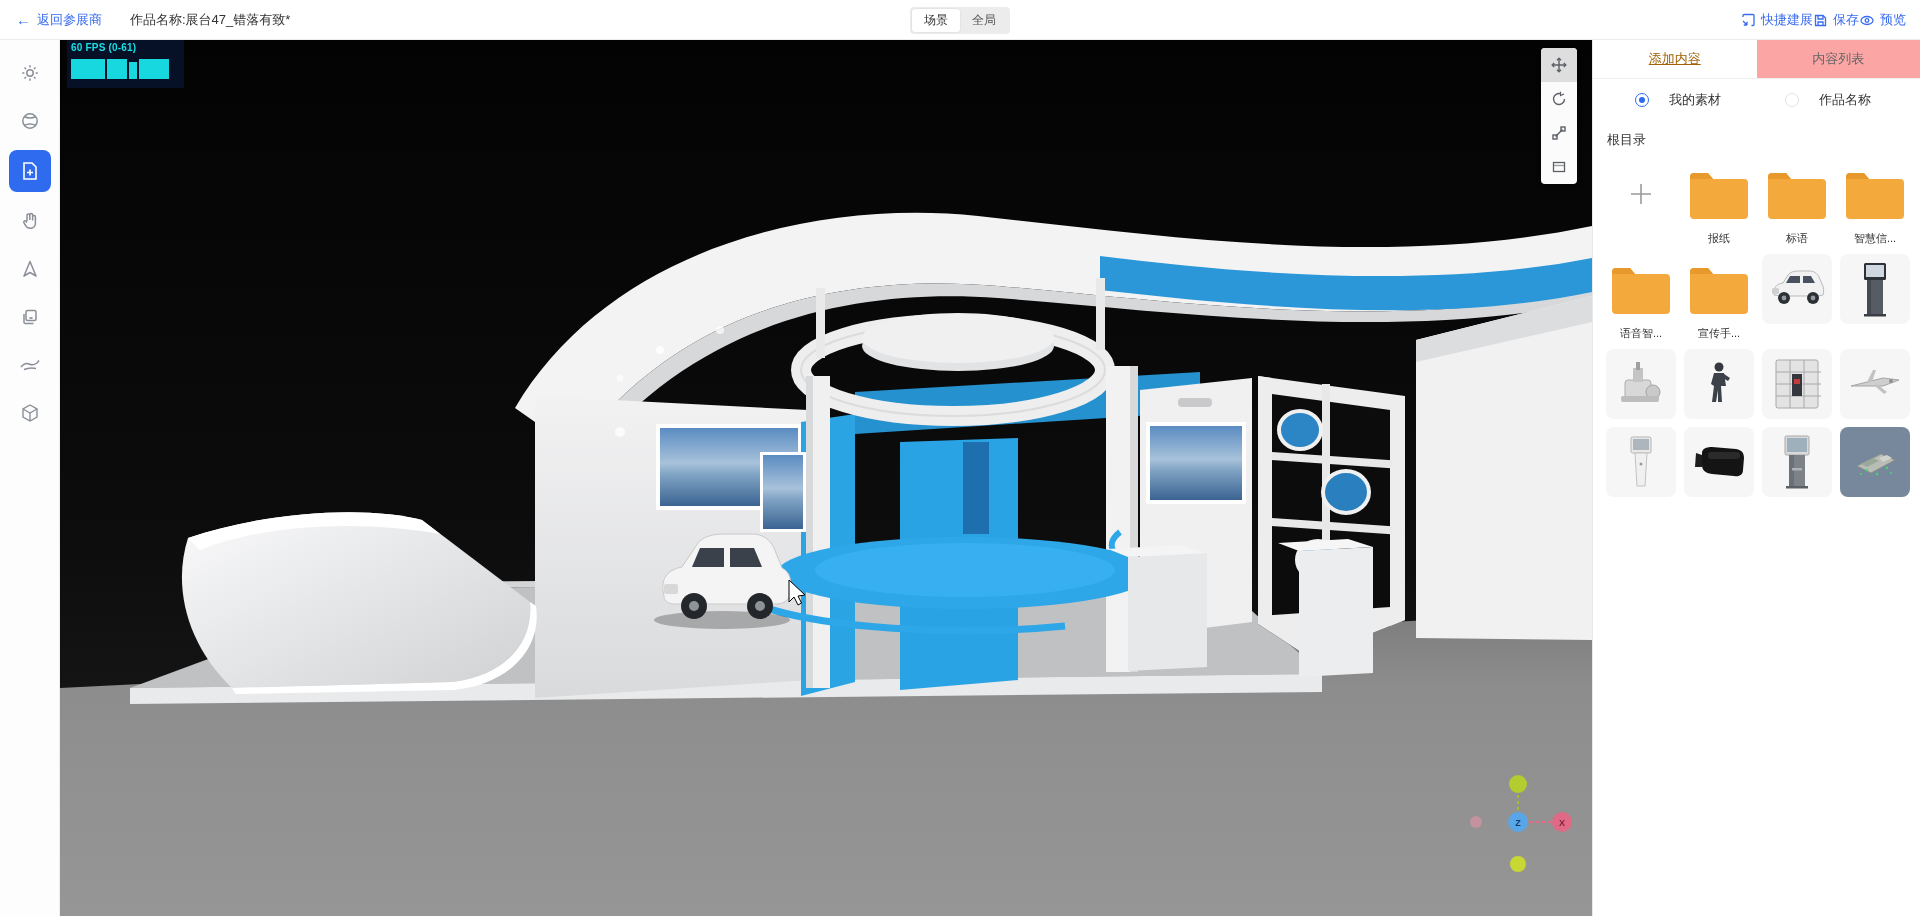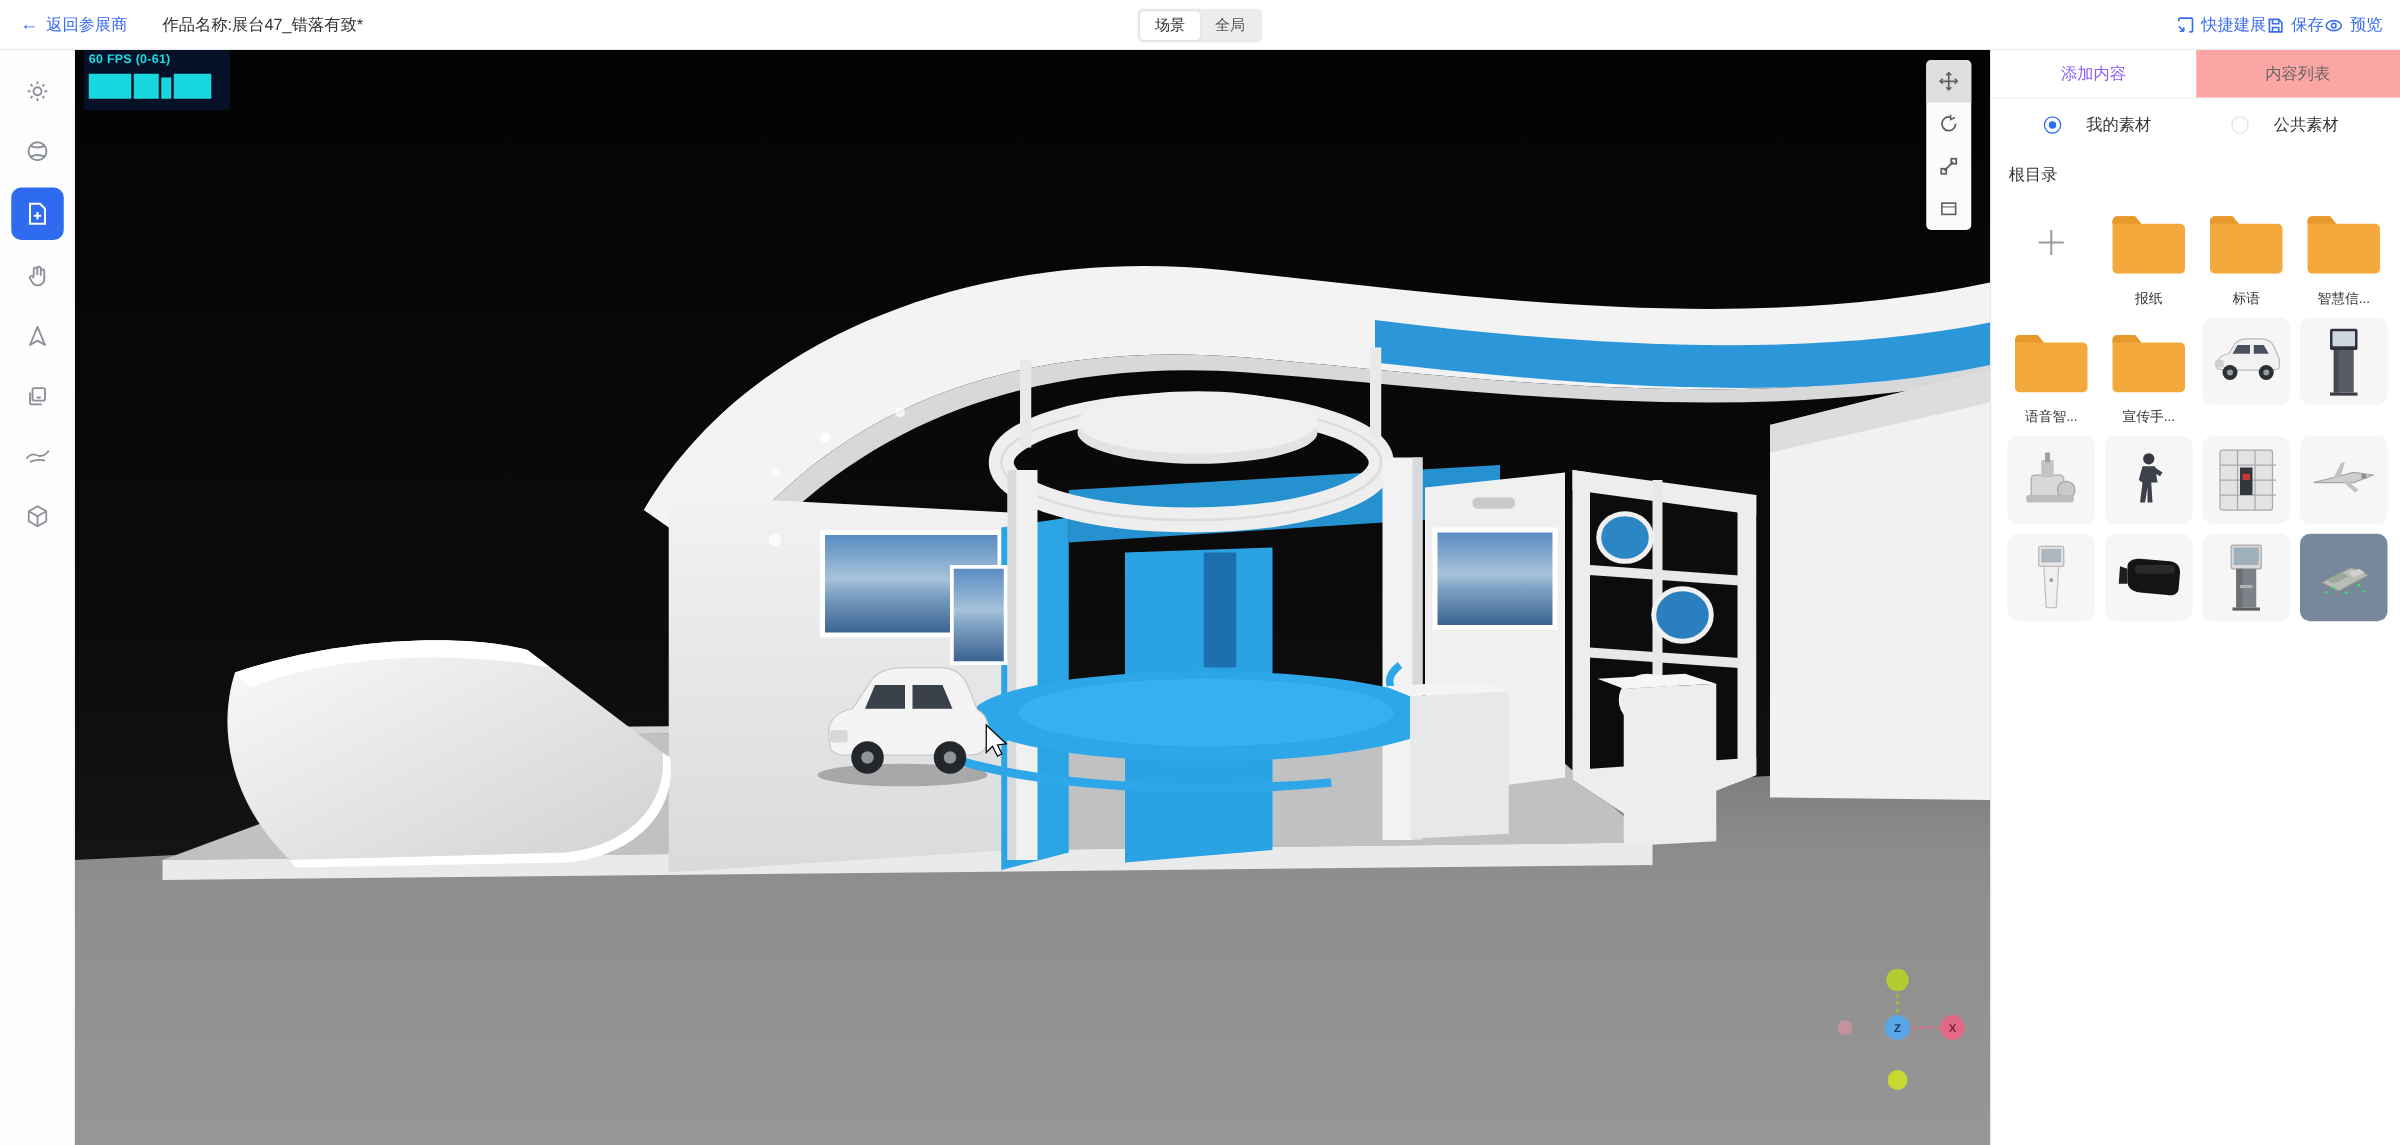--- a/index.html
+++ b/index.html
@@ -42,21 +42,21 @@
   .vp-tool{height:34px;display:flex;align-items:center;justify-content:center;color:#5c6066;cursor:pointer;}
   .vp-tool.active{background:#dedede;border-radius:4px 4px 0 0;}
   .gizmo{position:absolute;right:14px;bottom:34px;z-index:6;}
 
   
   .panel{position:absolute;right:0;top:40px;width:328px;height:876px;background:#fff;
     border-left:1px solid #e8e8e8;box-sizing:border-box;z-index:25;}
   .panel-tabs{display:flex;height:38px;border-bottom:1px solid #f0f0f0;}
   .panel-tab{flex:1;display:flex;align-items:center;justify-content:center;font-size:13px;
     color:#666;background:#fca5a5;cursor:pointer;}
-  .panel-tab.active{background:#fff;color:#8b5cf6;}
+  .panel-tab.active{background:#fff;color:#a16207;text-decoration:underline;}
   .source-row{display:flex;align-items:center;height:42px;padding:0 0 0 42px;gap:64px;}
   .source-opt{display:flex;align-items:center;gap:20px;font-size:13px;color:#333;cursor:pointer;}
   .radio{width:14px;height:14px;border-radius:50%;box-sizing:border-box;position:relative;}
   .radio.on{border:1px solid #2f6bef;background:#fff;}
   .radio.on::after{content:"";position:absolute;left:3px;top:3px;right:3px;bottom:3px;
     border-radius:50%;background:#2f6bef;}
   .radio.off{border:1px solid #e3e3e3;}
   .cat-tabs{display:flex;align-items:center;height:34px;padding:0 10px;justify-content:space-between;}
   .cat-tab{font-size:13px;color:#8a8a8a;padding:4px 6px;cursor:pointer;position:relative;}
   .cat-tab.active{color:#222;font-weight:bold;}
@@ -342,21 +342,21 @@
       <div class="panel-tab">内容列表</div>
     </div>
 
     <div class="source-row">
       <div class="source-opt">
         <span class="radio on"></span>
         <span>我的素材</span>
       </div>
       <div class="source-opt">
         <span class="radio off"></span>
-        <span>公共素材</span>
+        <span>作品名称</span>
       </div>
     </div>
 
 
     <div class="root-label">根目录</div>
 
     <div class="asset-grid">
 
       <div class="asset-cell">
         <div class="tile plain">

